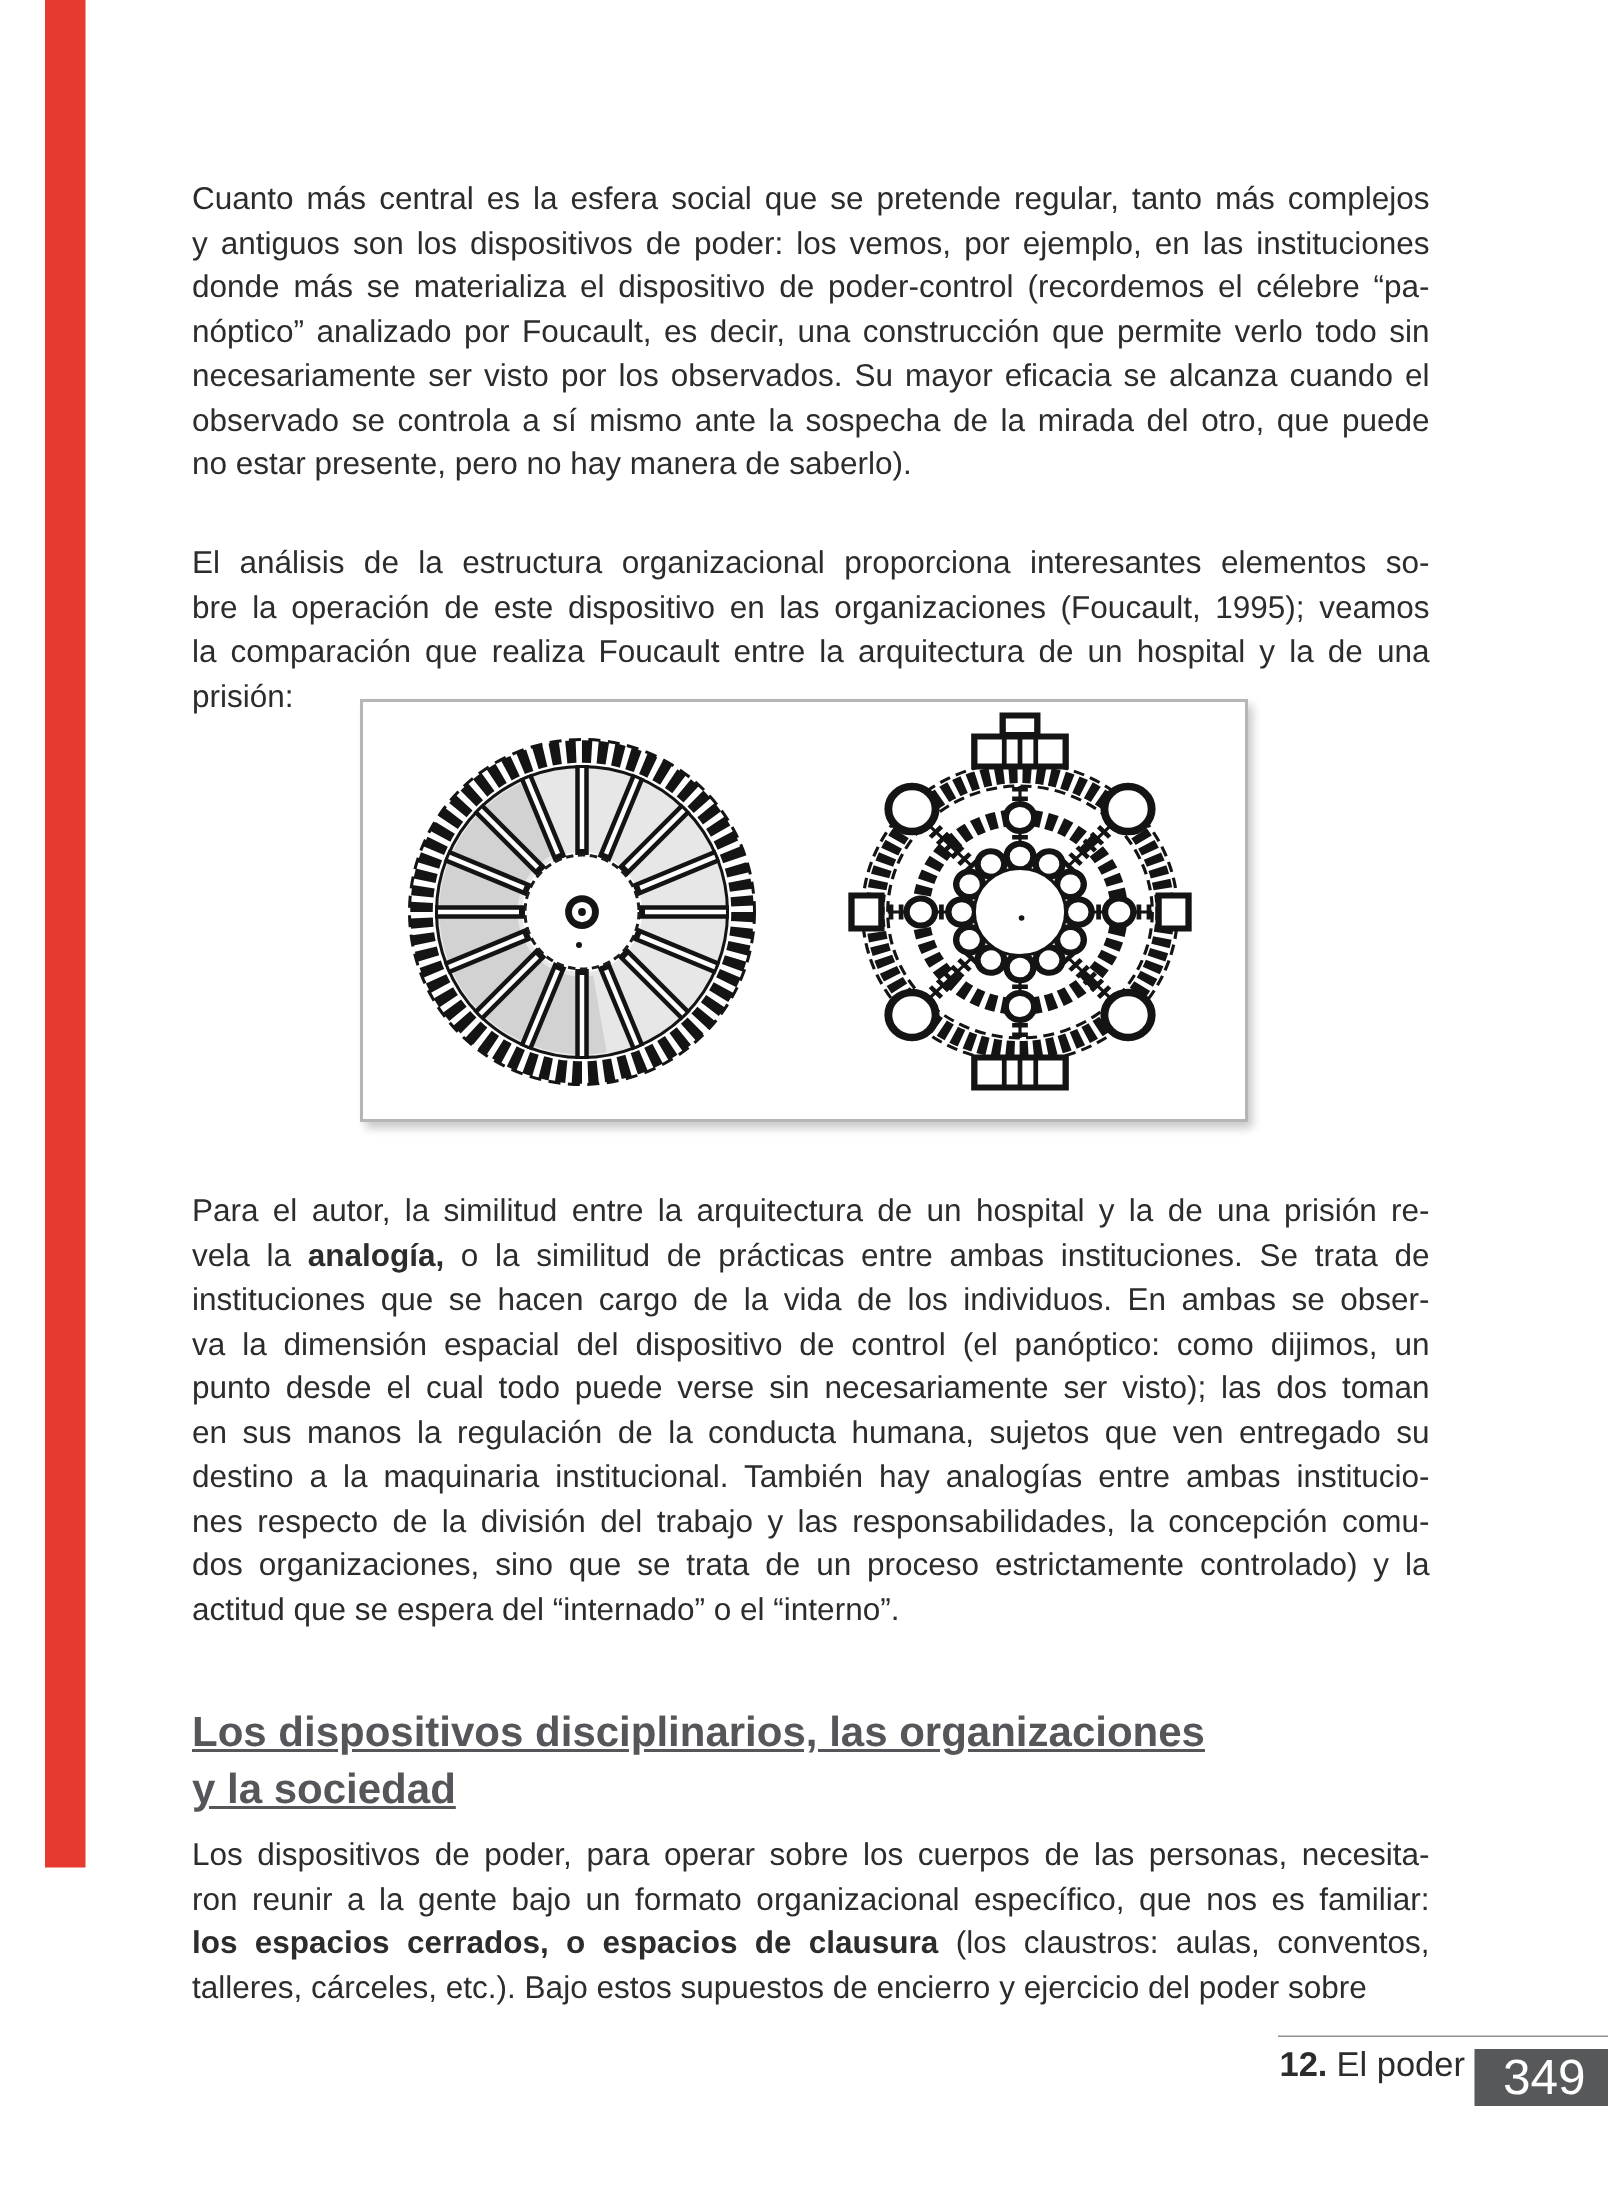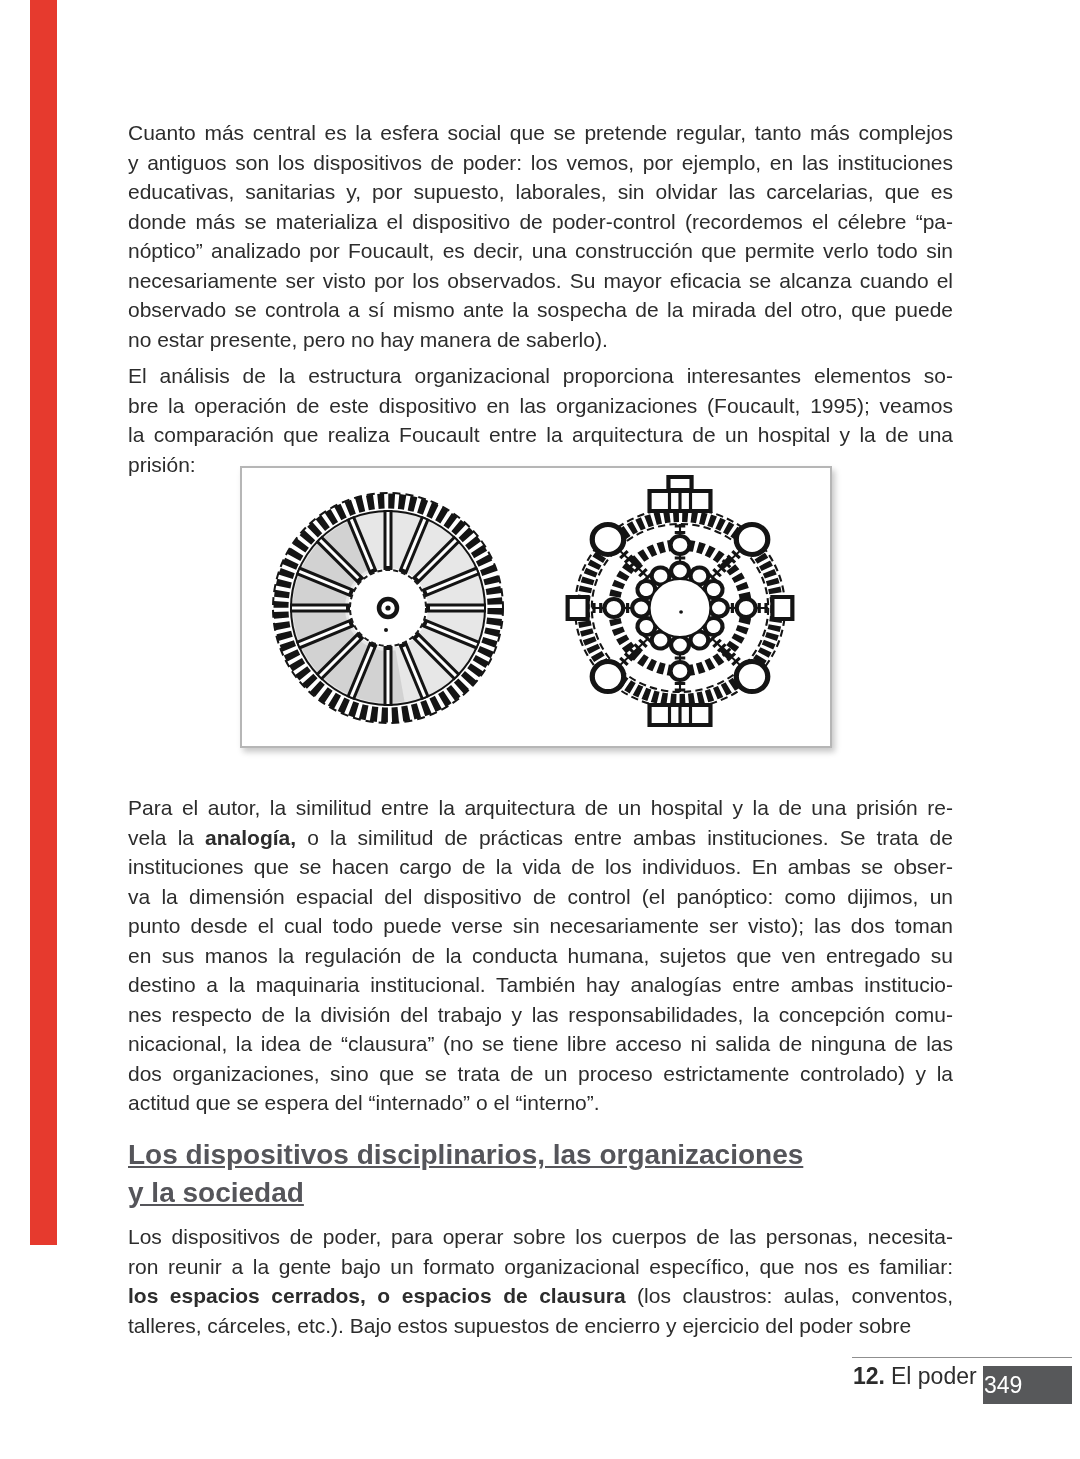--- a/index.html
+++ b/index.html
@@ -18,34 +18,33 @@
     font-size:28px; font-weight:bold; color:#55555a; line-height:38px;text-decoration:underline; }
 
   .figure { position:absolute; left:240px; top:466px; width:588px; height:278px;
     background:#ffffff; border:2px solid #b6b6b6; box-shadow:3px 4px 6px rgba(0,0,0,0.22); }
   .figure svg { display:block; }
 
   .footrule { position:absolute; left:852px; top:1357px; width:228px; height:1px; background:#8f8f8f; }
   .footer-text { position:absolute; left:853px; top:1363px; font-size:23px; color:#2c2c2c; }
   .footer-text .sp { margin-left:6px; }
   .pagebox { position:absolute; left:983px; top:1366px; width:97px; height:38px;
-    background:#57585a; color:#ffffff; font-size:23px; line-height:38px;
-    padding-left:1px; box-sizing:border-box; }
+    background:#57585a; color:#ffffff; font-size:33px; line-height:38px;
+    padding-left:19px; box-sizing:border-box; }
 </style>
 </head>
 <body>
 
 <div class="page">
 
   <div class="redbar"></div>
 
   <div class="par" style="top:118px;">
     <div class="ln">Cuanto más central es la esfera social que se pretende regular, tanto más complejos</div>
     <div class="ln">y antiguos son los dispositivos de poder: los vemos, por ejemplo, en las instituciones</div>
-    <div class="ln">educativas, sanitarias y, por supuesto, laborales, sin olvidar las carcelarias, que es</div>
     <div class="ln">donde más se materializa el dispositivo de poder-control (recordemos el célebre “pa-</div>
     <div class="ln">nóptico” analizado por Foucault, es decir, una construcción que permite verlo todo sin</div>
     <div class="ln">necesariamente ser visto por los observados. Su mayor eficacia se alcanza cuando el</div>
     <div class="ln">observado se controla a sí mismo ante la sospecha de la mirada del otro, que puede</div>
     <div class="ln last">no estar presente, pero no hay manera de saberlo).</div>
   </div>
 
   <div class="par" style="top:361px;">
     <div class="ln">El análisis de la estructura organizacional proporciona interesantes elementos so-</div>
     <div class="ln">bre la operación de este dispositivo en las organizaciones (Foucault, 1995); veamos</div>
@@ -149,21 +148,20 @@
 
   <div class="par" style="top:793px;">
     <div class="ln">Para el autor, la similitud entre la arquitectura de un hospital y la de una prisión re-</div>
     <div class="ln"><span>vela la </span><b>analogía,</b><span> o la similitud de prácticas entre ambas instituciones. Se trata de</span></div>
     <div class="ln">instituciones que se hacen cargo de la vida de los individuos. En ambas se obser-</div>
     <div class="ln">va la dimensión espacial del dispositivo de control (el panóptico: como dijimos, un</div>
     <div class="ln">punto desde el cual todo puede verse sin necesariamente ser visto); las dos toman</div>
     <div class="ln">en sus manos la regulación de la conducta humana, sujetos que ven entregado su</div>
     <div class="ln">destino a la maquinaria institucional. También hay analogías entre ambas institucio-</div>
     <div class="ln">nes respecto de la división del trabajo y las responsabilidades, la concepción comu-</div>
-    <div class="ln">nicacional, la idea de “clausura” (no se tiene libre acceso ni salida de ninguna de las</div>
     <div class="ln">dos organizaciones, sino que se trata de un proceso estrictamente controlado) y la</div>
     <div class="ln last">actitud que se espera del “internado” o el “interno”.</div>
   </div>
 
   <div class="heading">
     <div>Los dispositivos disciplinarios, las organizaciones</div>
     <div>y la sociedad</div>
   </div>
 
   <div class="par" style="top:1222px;">

